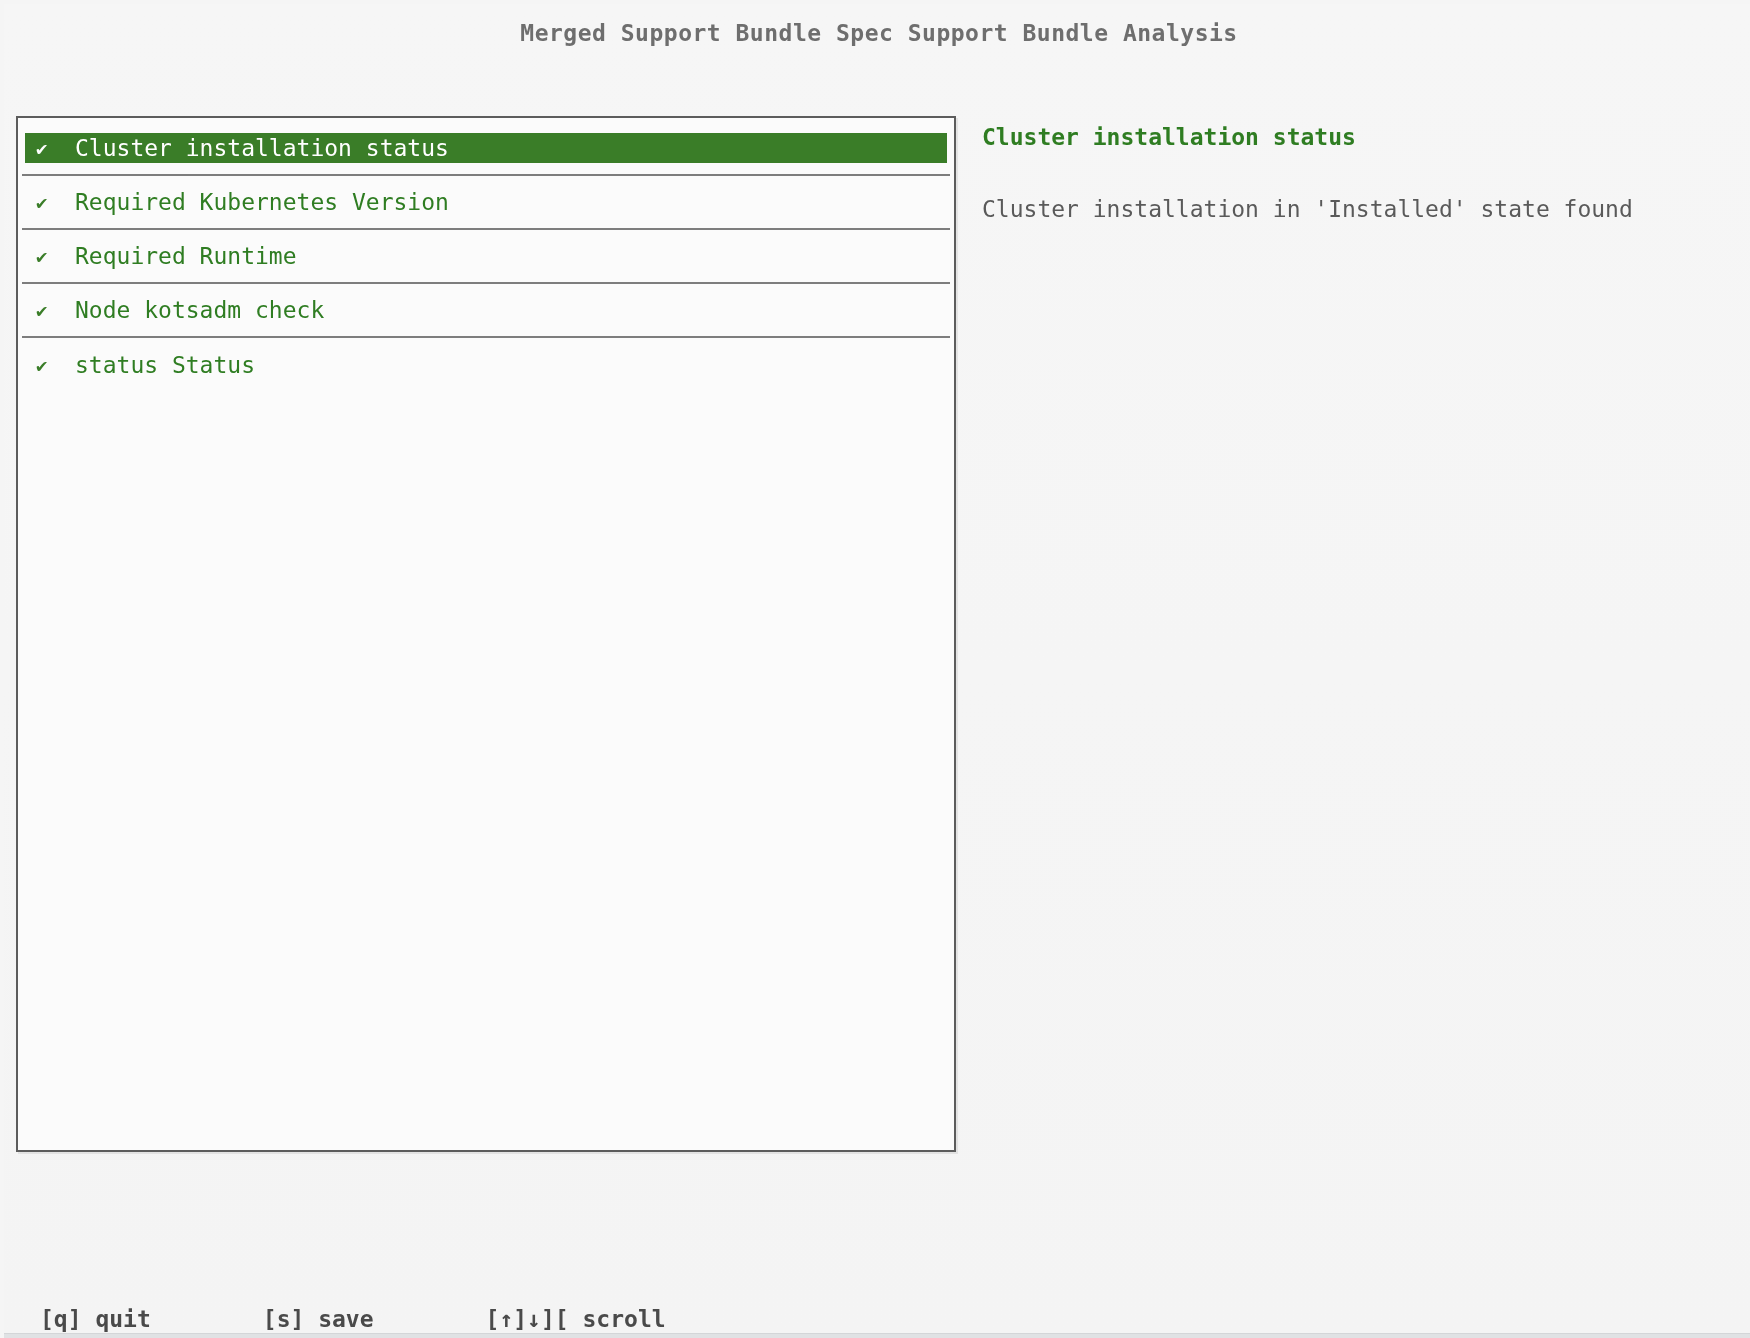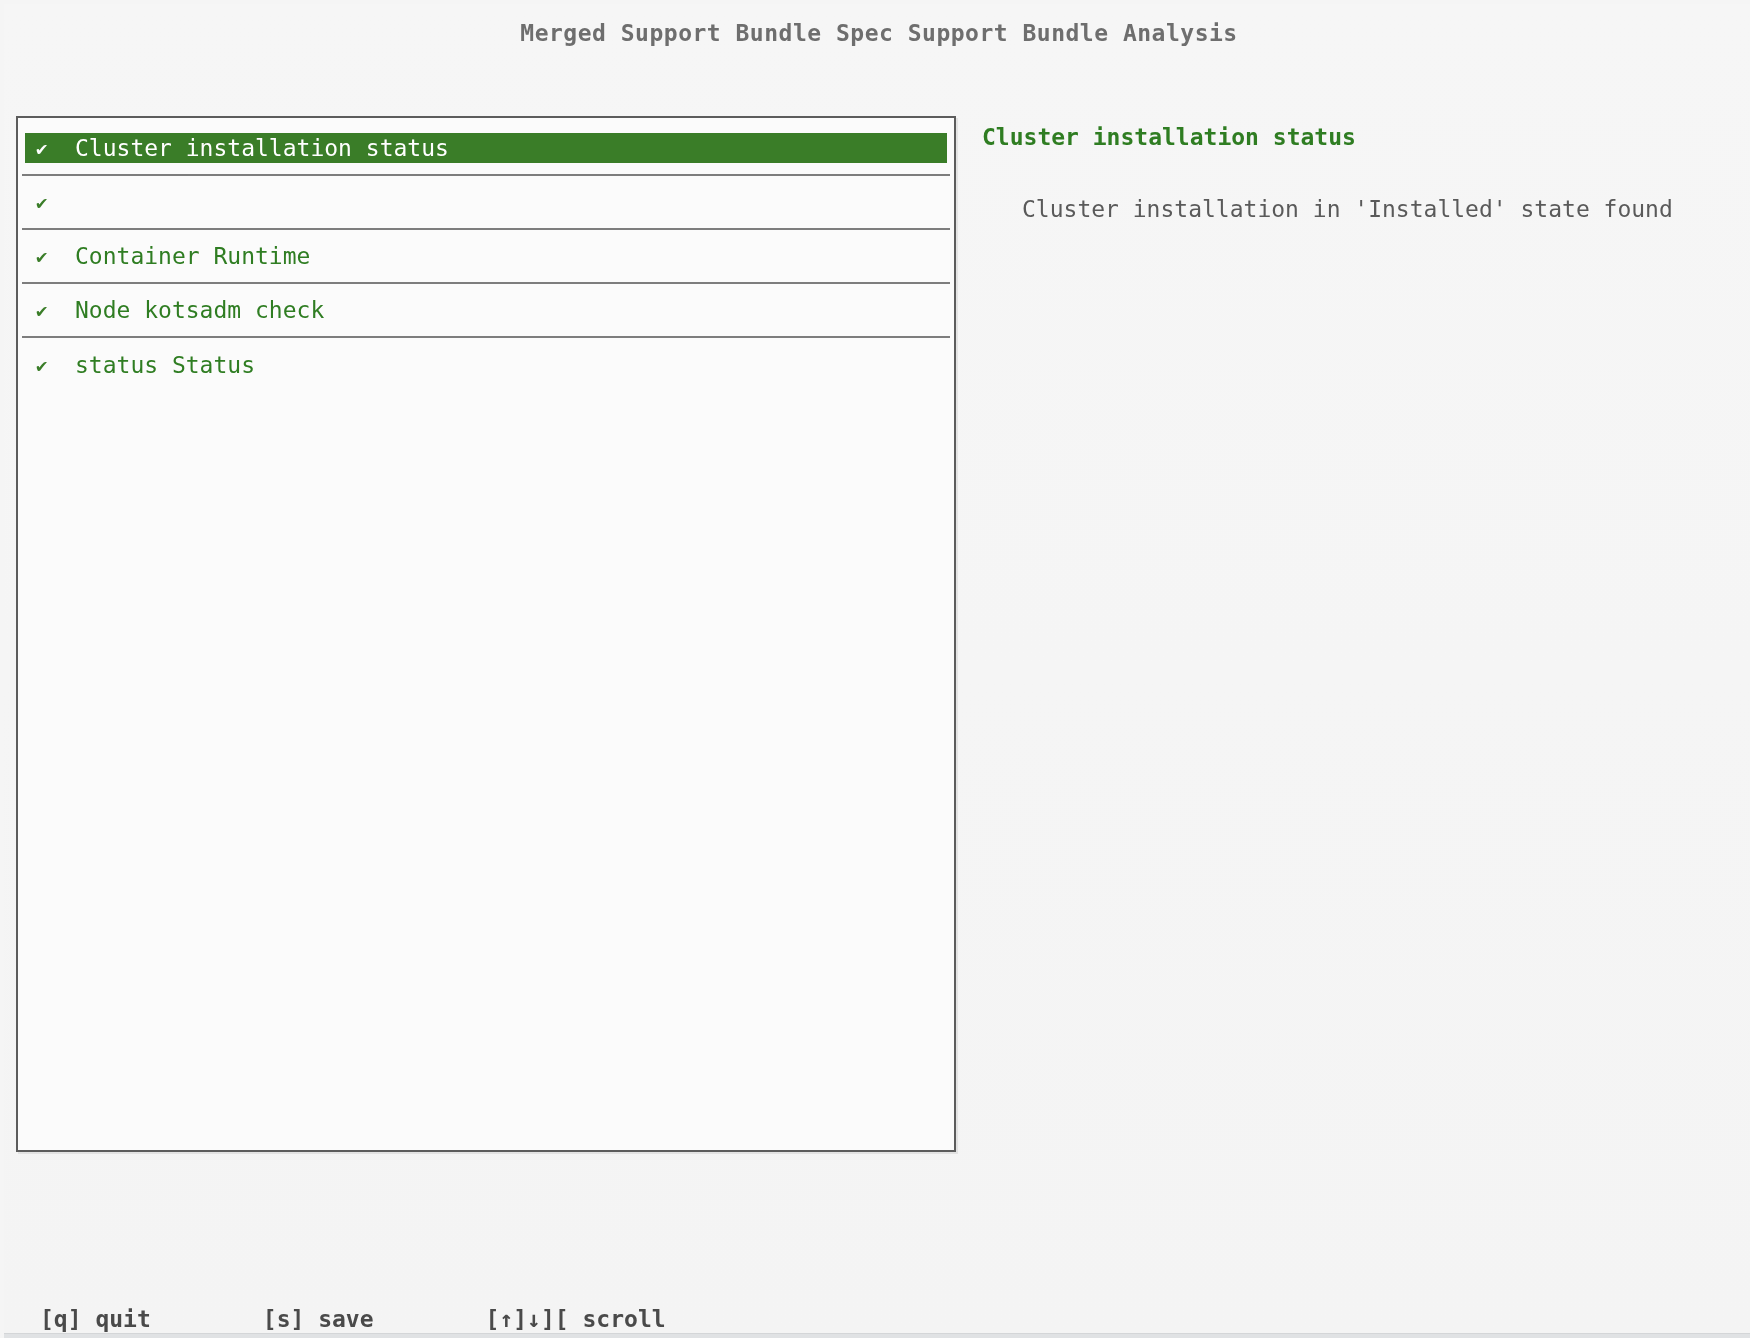--- a/index.html
+++ b/index.html
@@ -70,21 +70,20 @@
     font-weight: bold;
     color: #2f7d22;
     white-space: pre;
   }
   .detail-message {
     position: absolute;
     left: 974px; top: 188px;
     font-size: 23px;
     color: #5a5a5a;
     white-space: pre;
-    margin-left: 40px;
   }
   
   .footer {
     position: absolute;
     left: 28px; top: 1294px;
     font-size: 23px;
     color: #4a4a4a;
     display: flex;
     font-weight: bold;
   }
@@ -111,27 +110,28 @@
     <div class="list-row selected">
       <div class="row-hl">
         <span class="check">✔</span>
         <span class="row-label">Cluster installation status</span>
       </div>
     </div>
 
     <div class="list-row">
       <div class="row-hl">
         <span class="check">✔</span>
+        <span class="row-label">Required Kubernetes Version</span>
       </div>
     </div>
 
     <div class="list-row">
       <div class="row-hl">
         <span class="check">✔</span>
-        <span class="row-label">Container Runtime</span>
+        <span class="row-label">Required Runtime</span>
       </div>
     </div>
 
     <div class="list-row">
       <div class="row-hl">
         <span class="check">✔</span>
         <span class="row-label">Node kotsadm check</span>
       </div>
     </div>
 

